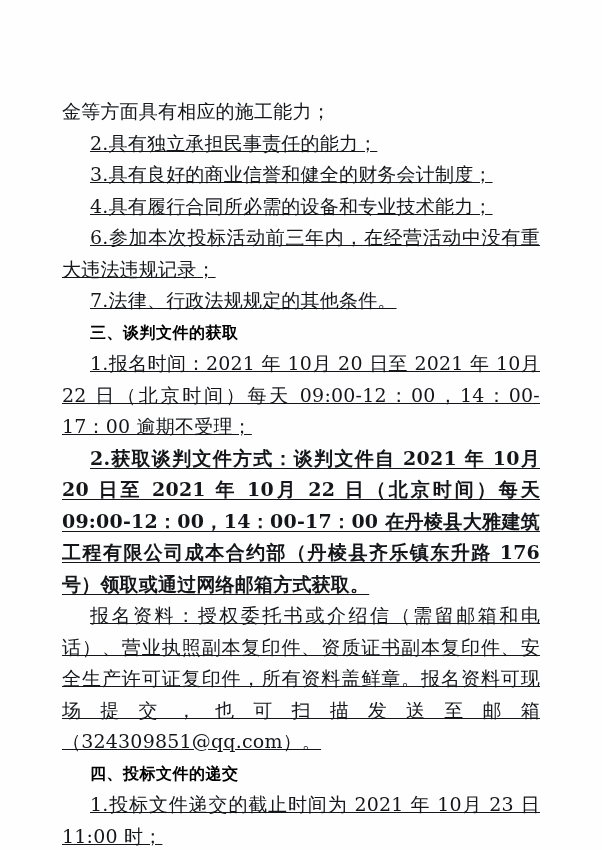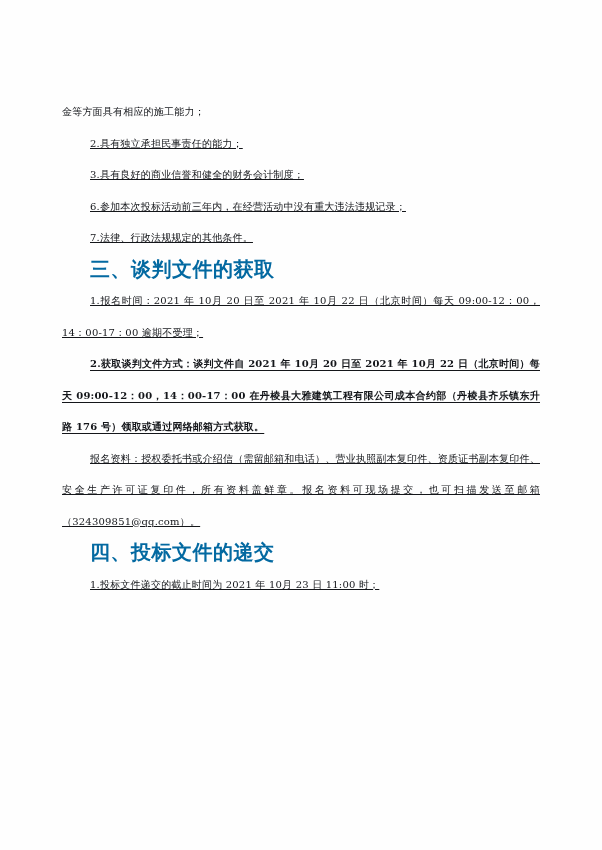--- a/index.html
+++ b/index.html
@@ -21,60 +21,61 @@
     background: #fefefe;
     box-sizing: border-box;
   }
   .content {
     position: absolute;
     left: 62px;
     top: 96px;
     width: 478px;
   }
   .para {
-    font-size: 10px;
+    font-size: 19px;
     line-height: 31.5px;
     text-align: justify;
     text-justify: inter-ideograph;
     margin: 0 0 0 0;
     letter-spacing: 0.2px;
     color: #14161a;
   }
   .indent {
     text-indent: 28px;
     text-decoration: underline;
   }
   .noindent {
     text-indent: 0;
   }
   .heading {
-    font-size: 20px;
+    font-size: 16px;
     line-height: 31.5px;
     font-weight: bold;
     text-indent: 28px;
     margin: 0;
-    color: #0369a1;
+    color: #000000;
     letter-spacing: 0.5px;
   }
   .underline {
     text-decoration: underline;
     text-decoration-thickness: 1px;
     text-underline-offset: 3px;
     font-weight: bold;
   }
 </style>
 </head>
 <body>
 
 <div class="page">
   <div class="content">
 
     <p class="para noindent">金等方面具有相应的施工能力；</p>
     <p class="para indent">2.具有独立承担民事责任的能力；</p>
     <p class="para indent">3.具有良好的商业信誉和健全的财务会计制度；</p>
+    <p class="para indent">4.具有履行合同所必需的设备和专业技术能力；</p>
     <p class="para indent">6.参加本次投标活动前三年内，在经营活动中没有重大违法违规记录；</p>
     <p class="para indent">7.法律、行政法规规定的其他条件。</p>
 
     <h2 class="heading">三、谈判文件的获取</h2>
 
     <p class="para indent">1.报名时间：2021 年 10月 20 日至 2021 年 10月 22 日（北京时间）每天 09:00-12：00，14：00-17：00 逾期不受理；</p>
     <p class="para indent underline">2.获取谈判文件方式：谈判文件自 2021 年 10月 20 日至 2021 年 10月 22 日（北京时间）每天 09:00-12：00，14：00-17：00 在丹棱县大雅建筑工程有限公司成本合约部（丹棱县齐乐镇东升路 176 号）领取或通过网络邮箱方式获取。</p>
     <p class="para indent">报名资料：授权委托书或介绍信（需留邮箱和电话）、营业执照副本复印件、资质证书副本复印件、安全生产许可证复印件，所有资料盖鲜章。报名资料可现场提交，也可扫描发送至邮箱（324309851@qq.com）。</p>
 
     <h2 class="heading">四、投标文件的递交</h2>

